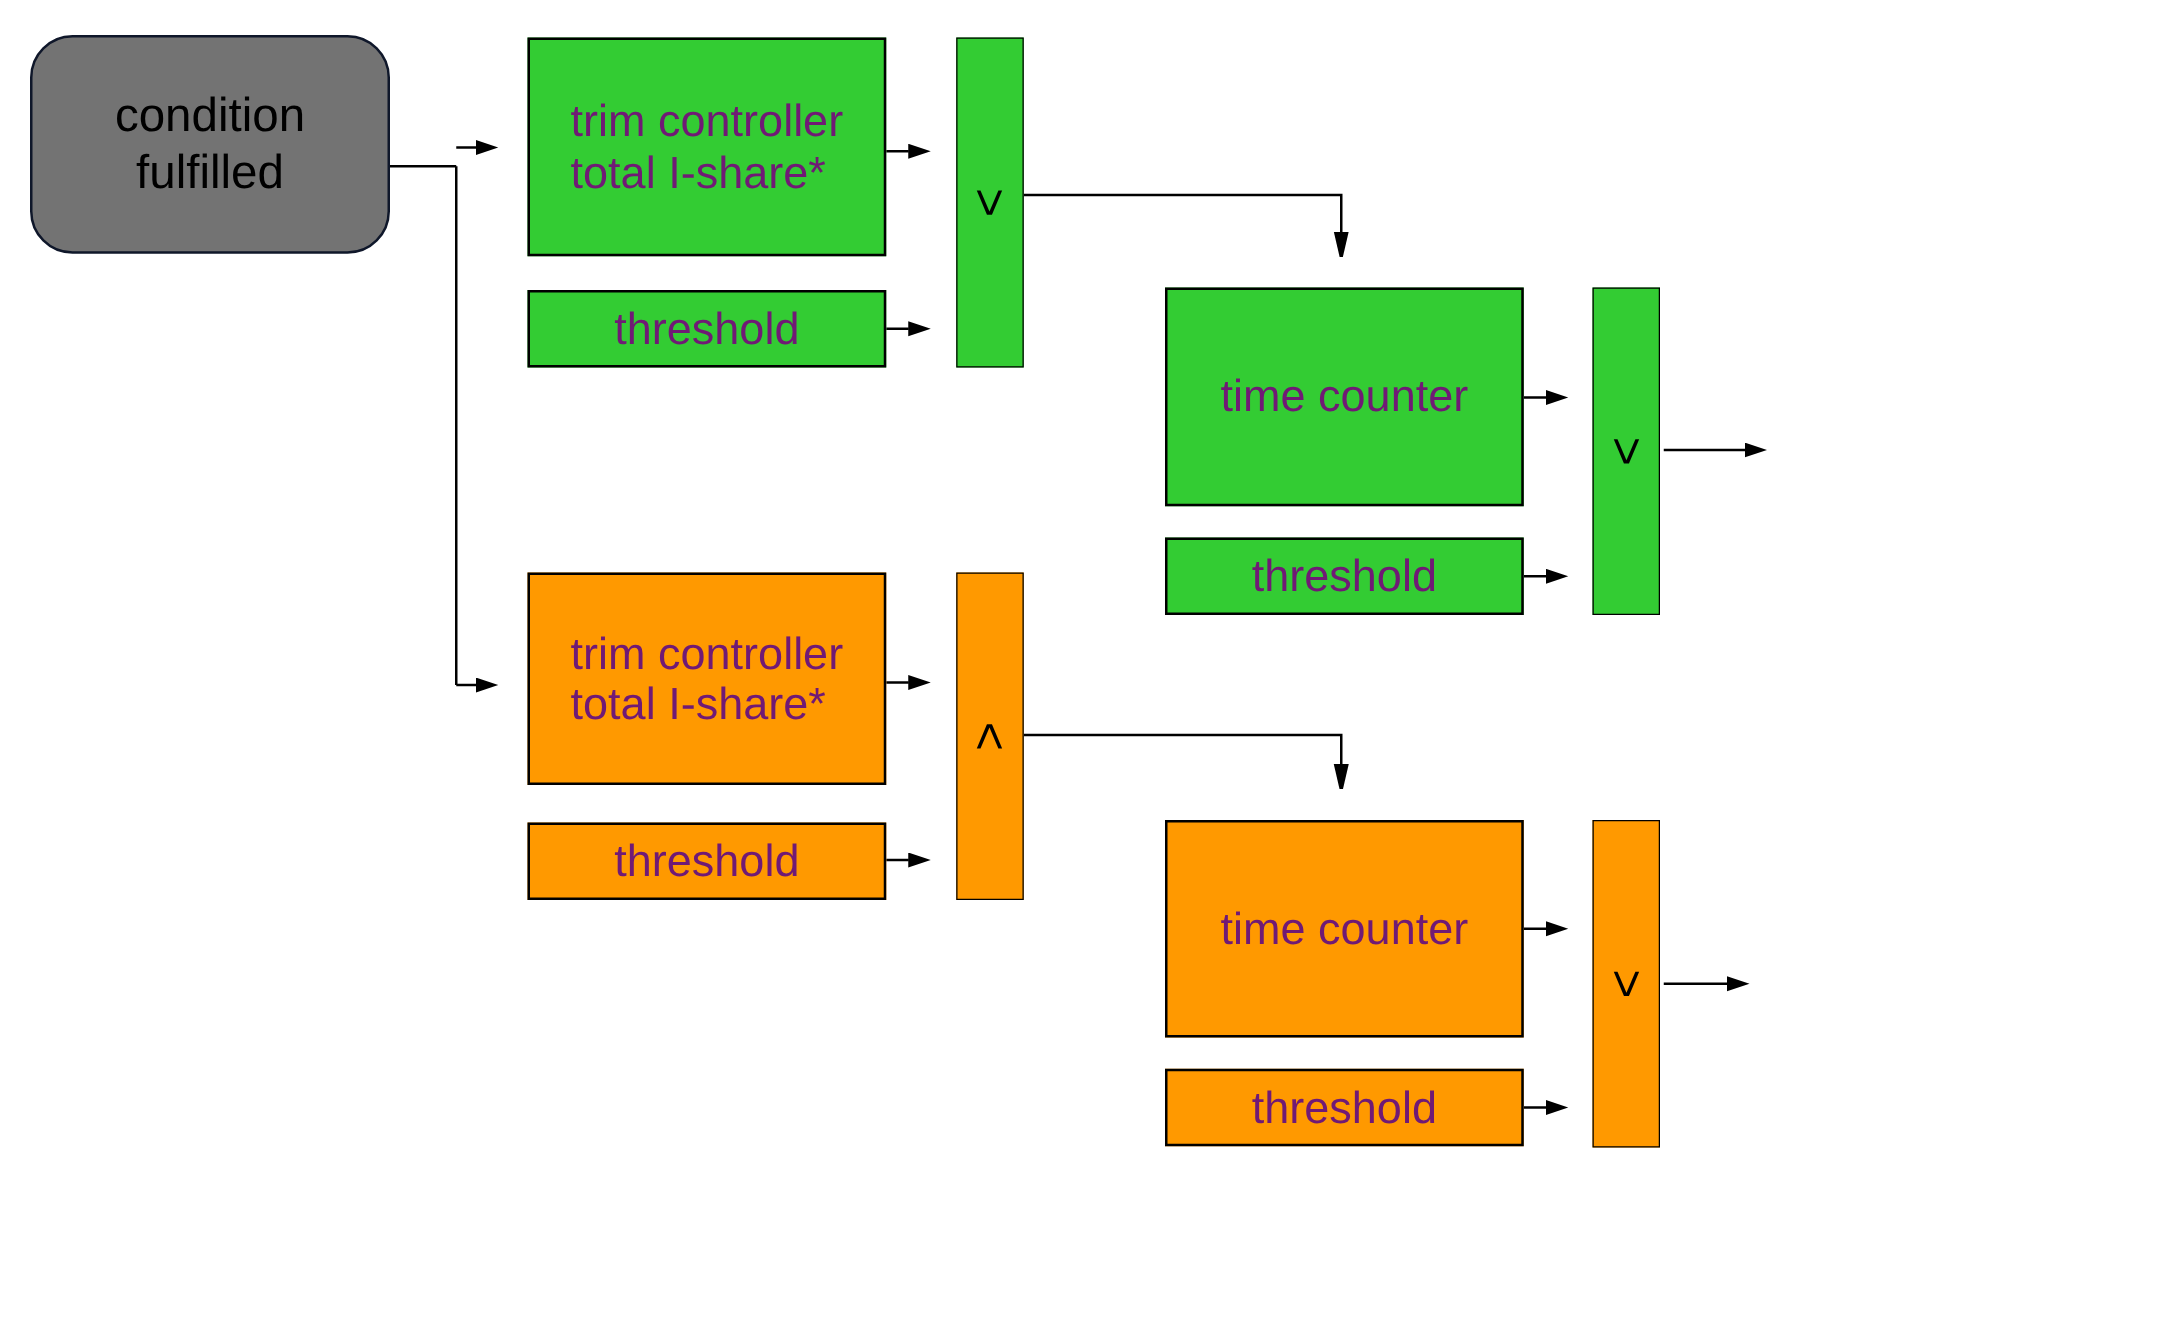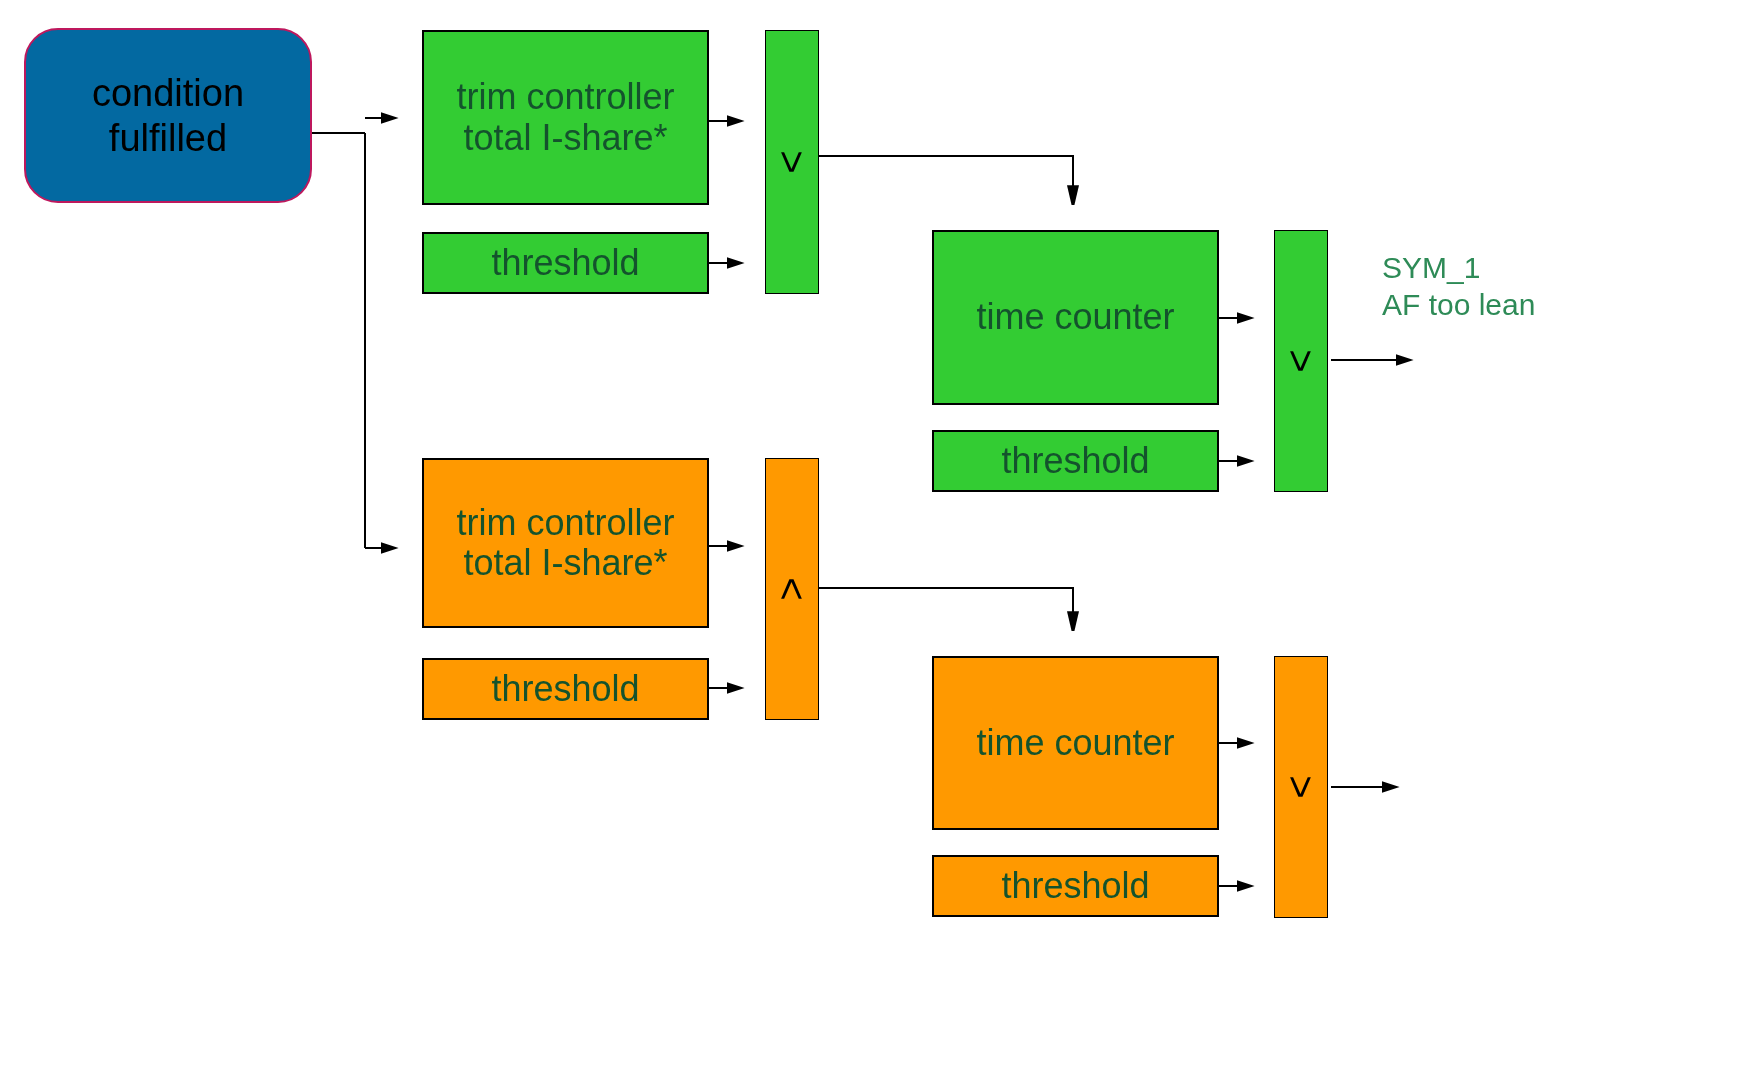--- a/index.html
+++ b/index.html
@@ -16,31 +16,31 @@
     overflow: hidden;
   }
   
   .block {
     position: absolute;
     box-sizing: border-box;
     border: 2px solid #000000;
     display: flex;
     align-items: center;
     justify-content: center;
-    text-align: center;
-    color: #14532d;
+    text-align: left;
+    color: #701a75;
     line-height: 1.12;
     white-space: pre-line;
   }
   .rounded-block {
     position: absolute;
     box-sizing: border-box;
-    border: 2px solid #be185d;
+    border: 2px solid #0f172a;
     border-radius: 34px;
-    background: #0369a1;
+    background: #737373;
     display: flex;
     align-items: center;
     justify-content: center;
     text-align: center;
     color: #000000;
     line-height: 1.18;
     white-space: pre-line;
   }
   .cmp {
     position: absolute;
@@ -133,22 +133,20 @@
   </div>
 
   <div class="block" style="left:932px; top:230px; width:287px; height:175px; background:#33cc33; font-size:36px;">time counter</div>
 
   <div class="block" style="left:932px; top:430px; width:287px; height:62px; background:#33cc33; font-size:36px;">threshold</div>
 
   <div class="cmp" style="left:1274px; top:230px; width:54px; height:262px; background:#33cc33;">
     <span>&gt;</span>
   </div>
 
-  <div class="outlabel" style="left:1382px; top:250px; color:#2e8b57;">SYM_1
-AF too lean</div>
 
   <div class="block" style="left:422px; top:458px; width:287px; height:170px; background:#ff9900; font-size:36px;">trim controller
 total I-share*</div>
 
   <div class="block" style="left:422px; top:658px; width:287px; height:62px; background:#ff9900; font-size:36px;">threshold</div>
 
   <div class="cmp" style="left:765px; top:458px; width:54px; height:262px; background:#ff9900;">
     <span>&lt;</span>
   </div>
 

